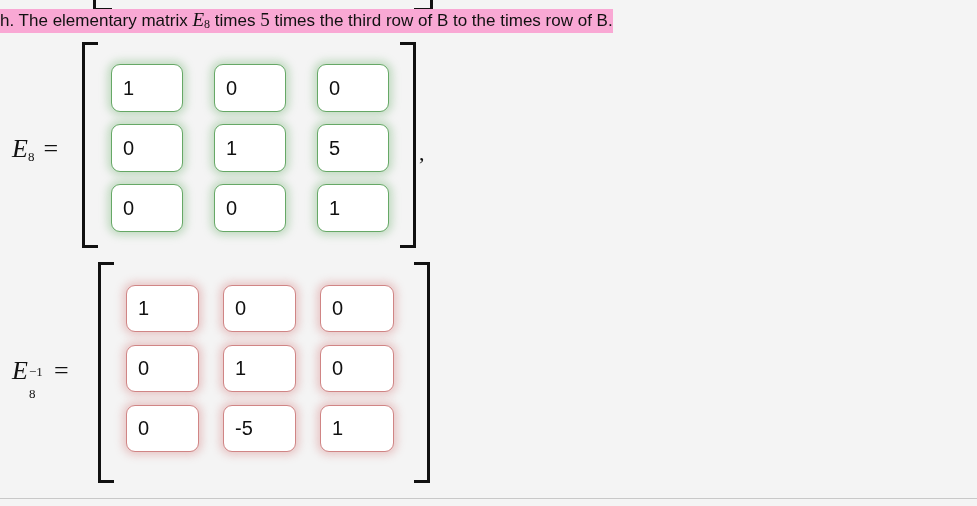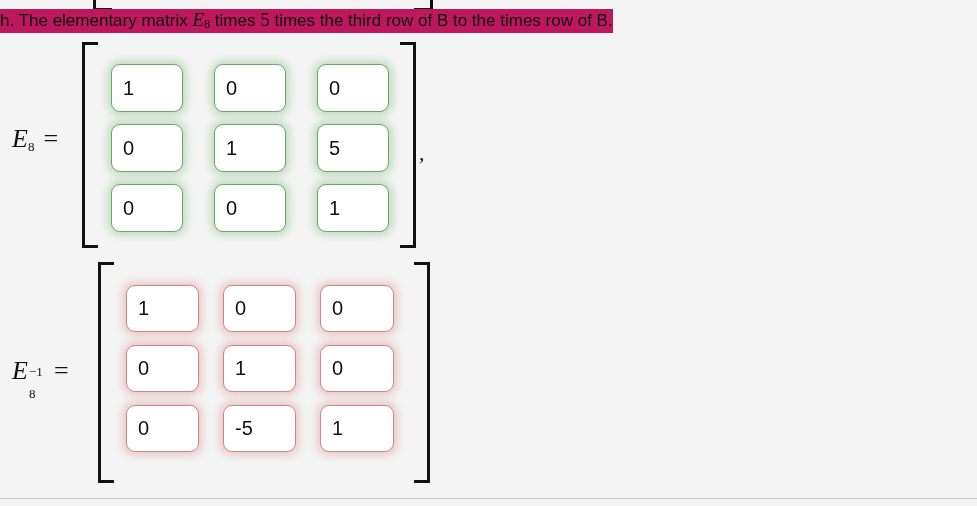--- a/index.html
+++ b/index.html
@@ -31,21 +31,21 @@
     position: absolute;
     left: 0;
     top: 8px;
     height: 24px;
     line-height: 24px;
     font-size: 17px;
     color: #111;
     white-space: nowrap;
   }
   .prompt .hl {
-    background: #be185d;
+    background: #f9a8d4;
     padding: 2px 0 3px 0;
   }
   .mathvar {
     font-family: "Liberation Serif", serif;
     font-style: italic;
     font-size: 19px;
   }
   .mathvar sub {
     font-size: 12px;
     font-style: normal;
@@ -164,21 +164,21 @@
     <span class="mathvar"><span>E</span><sub>8</sub></span>
   </span><span class="hl">
     <span>times</span>
     <span class="mathnum">5</span>
     <span>times the third row of B to the times row of B.</span>
   </span>
 </div>
 
 <div class="eq">
 
-  <div class="eq-label" style="left:12px; top:124px; font-size:26px;">
+  <div class="eq-label" style="left:12px; top:134px; font-size:26px;">
     <span>E</span><span class="plain-sub">8</span><span class="eqsign">=</span>
   </div>
 
   <div class="bracket left" style="left:82px;  top:42px; width:16px; height:206px;"></div>
   <div class="bracket right" style="left:400px; top:42px; width:16px; height:206px;"></div>
 
   <div class="grid" style="left:111px; top:64px; grid-template-columns:72px 72px 72px; grid-template-rows:48px 48px 48px; column-gap:31px; row-gap:12px;">
     <div class="cell green">1</div>
     <div class="cell green">0</div>
     <div class="cell green">0</div>

